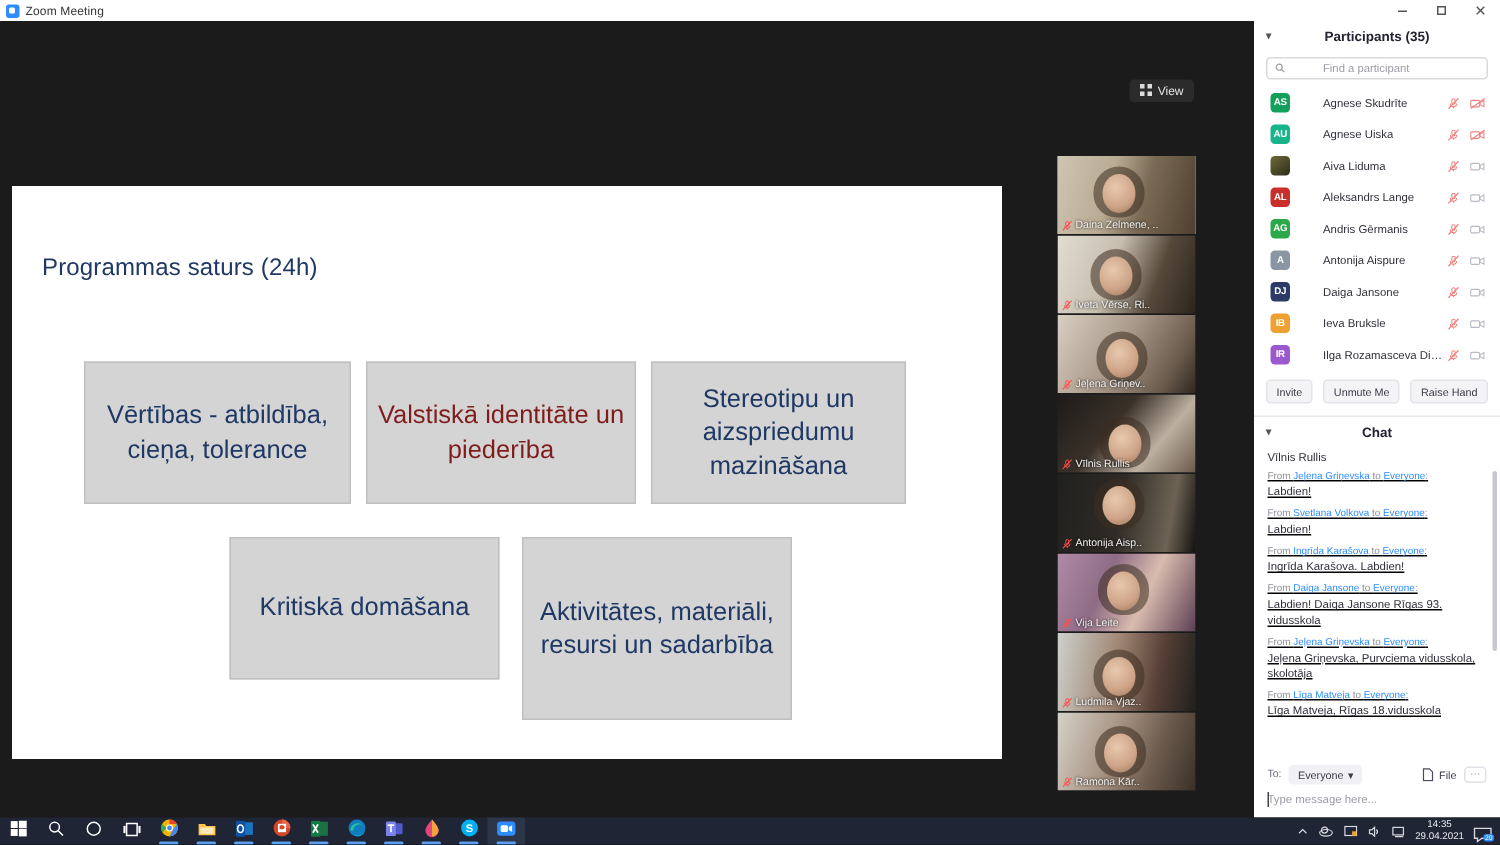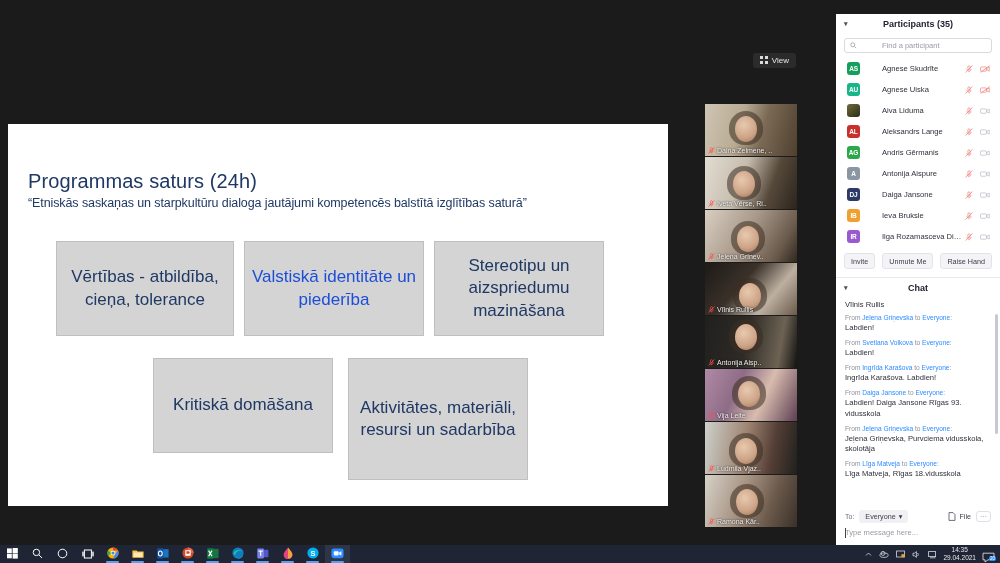--- a/index.html
+++ b/index.html
@@ -56,40 +56,40 @@
       linear-gradient(#dcdcdc,#dcdcdc) 5px 5px/3px 3px no-repeat;
   }
 
   
   .slide {
     position: absolute; left: 8px; top: 78px; width: 660px; height: 382px;
     background: #ffffff; overflow: hidden;
   }
   .slide-title {
     position: absolute; left: 20px; top: 46px;
-    font-size: 20px; color: #1f3864; font-weight: 400; letter-spacing: .1px;
+    font-size: 16px; color: #1f3864; font-weight: 400; letter-spacing: .1px;
   }
   .slide-sub {
     position: absolute; left: 20px; top: 72px;
     font-size: 12.5px; color: #1f3864; letter-spacing: -.1px; white-space: nowrap;
   }
   .boxrow { position: absolute; display: flex; }
   .boxrow.r1 { left: 48px; top: 117px; gap: 10px; }
   .boxrow.r2 { left: 145px; top: 234px; gap: 15px; }
   .box {
     background: #d4d4d4; border: 1px solid #bfbfbf;
     display: flex; align-items: center; justify-content: center; text-align: center;
     color: #1f3864; font-size: 17px; line-height: 1.32; padding: 4px 6px;
   }
   .box.w1 { width: 178px; height: 95px; }
   .box.w2 { width: 180px; height: 95px; }
   .box.w3 { width: 170px; height: 95px; }
   .box.b4 { width: 180px; height: 95px; }
   .box.b5 { width: 180px; height: 122px; }
-  .box.red { color: #1d4ed8; }
+  .box.red { color: #7f1d1d; }
 
   
   .filmstrip {
     position: absolute; left: 705px; top: 58px; width: 92px; height: 425px;
     display: flex; flex-direction: column; gap: 1px;
   }
   .thumb {
     position: relative; width: 92px; height: 52px; overflow: hidden;
     background: #242424;
   }
@@ -180,21 +180,21 @@
     flex: 0 0 auto;
   }
   .chat-scroll {
     flex: 1 1 auto; overflow: hidden; padding: 2px 9px 0 9px; position: relative;
   }
   .chat-scroll::after {
     content: ""; position: absolute; right: 2px; top: 16px; width: 3px; height: 120px;
     background: #c8c8d0; border-radius: 2px;
   }
   .chat-firstline { font-size: 7.6px; color: #2f2f3a; margin-bottom: 5px; }
-  .chat-msg { margin-bottom: 6px; }
+  .chat-msg { margin-bottom: 6px; text-decoration: underline; }
   .chat-from { font-size: 6.6px; color: #8f8f9c; line-height: 1.35; }
   .chat-from b { color: #2d8cff; font-weight: normal; }
   .chat-body { font-size: 7.6px; color: #2f2f3a; line-height: 1.35; }
 
   .chat-foot { flex: 0 0 auto; }
   .chat-to {
     display: flex; align-items: center; padding: 5px 9px 4px 9px; gap: 5px;
   }
   .chat-to .lbl { font-size: 7px; color: #6d6d7a; }
   .chat-to .pill {
@@ -239,33 +239,54 @@
   .notif .badge {
     position: absolute; right: -1px; bottom: -1px; background: #2d8cff; color: #fff;
     font-size: 4.5px; border-radius: 2px; padding: 0 1px; line-height: 5px;
   }
 </style>
 </head>
 <body>
 
 <div id="app">
 
+  <div class="titlebar">
+    <div class="tb-icon"></div>
+    <div class="tb-title">Zoom Meeting</div>
+    <div class="tb-buttons">
+      <div class="tb-btn">
+        <svg width="8" height="8" viewBox="0 0 8 8">
+            <line x1="1" y1="4.5" x2="7" y2="4.5" stroke="#555" stroke-width="1"></line>
+          </svg>
+      </div>
+      <div class="tb-btn">
+        <svg width="8" height="8" viewBox="0 0 8 8">
+            <rect x="1.5" y="1.5" width="5" height="5" fill="none" stroke="#555" stroke-width="1"></rect>
+          </svg>
+      </div>
+      <div class="tb-btn">
+        <svg width="8" height="8" viewBox="0 0 8 8">
+            <line x1="1.5" y1="1.5" x2="6.5" y2="6.5" stroke="#555" stroke-width="1"></line>
+            <line x1="6.5" y1="1.5" x2="1.5" y2="6.5" stroke="#555" stroke-width="1"></line>
+          </svg>
+      </div>
+    </div>
+  </div>
 
   <div class="stage">
 
     <div class="topbar">
       <div class="viewbtn">
         <span class="grid-icon"></span>
         <span>View</span>
       </div>
     </div>
 
     <div class="slide">
       <div class="slide-title">Programmas saturs (24h)</div>
-      <div class="slide-sub">“Etniskās saskaņas un starpkultūru dialoga jautājumi kompetencēs balstītā izglītības saturā”</div>
 
       <div class="boxrow r1">
         <div class="box w1">Vērtības - atbildība, cieņa, tolerance</div>
         <div class="box w2 red">Valstiskā identitāte un piederība</div>
         <div class="box w3">Stereotipu un aizspriedumu mazināšana</div>
       </div>
 
       <div class="boxrow r2">
         <div class="box b4">Kritiskā domāšana</div>
         <div class="box b5">Aktivitātes, materiāli, resursi un sadarbība</div>

